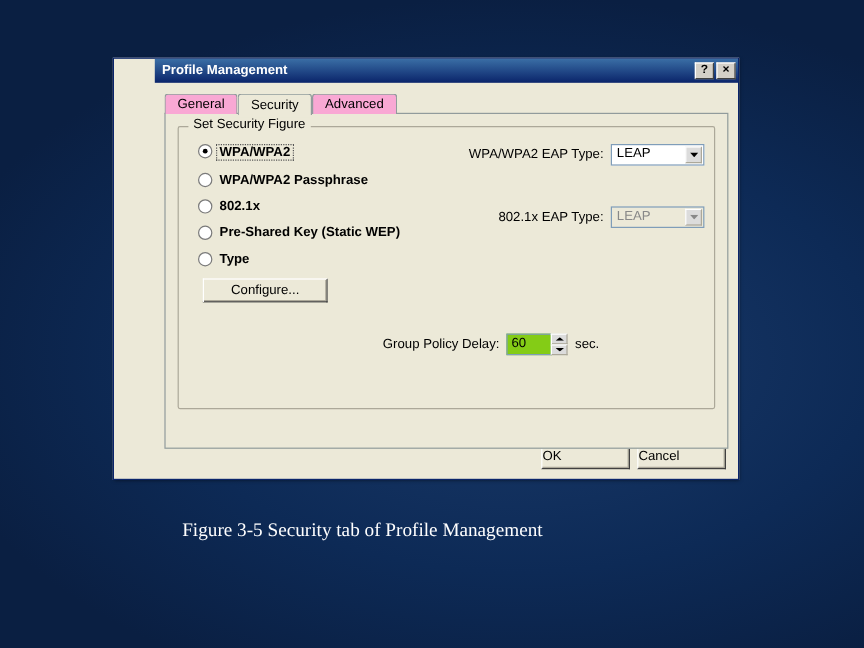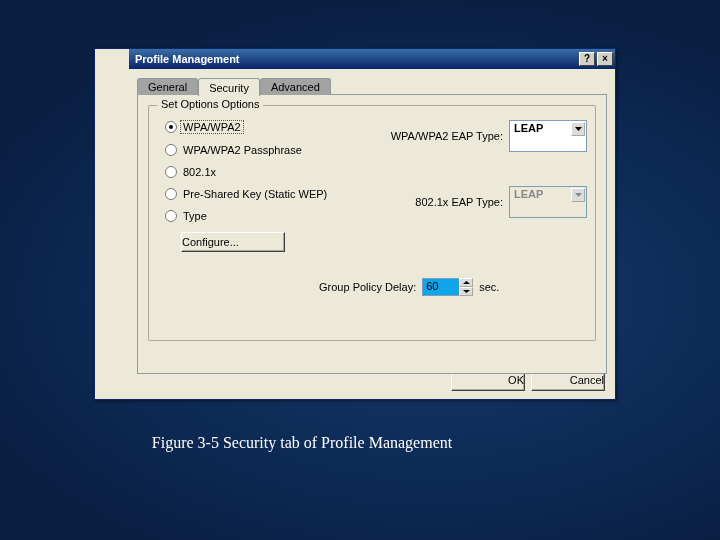--- a/index.html
+++ b/index.html
@@ -57,21 +57,21 @@
   }
   .tabs {
     display: flex;
     align-items: flex-end;
     height: 20px;
     position: relative;
     z-index: 2;
   }
   .tab {
     padding: 2px 10px 2px 10px;
-    background: #a3a3a3;
+    background: #f9a8d4;
     border: 1px solid #919b9c;
     border-bottom: none;
     border-radius: 3px 3px 0 0;
     margin-right: 0px;
     font-size: 11px;
     color: #000;
     position: relative;
   }
   .tab.active {
     background: #ece9d8;
@@ -107,24 +107,25 @@
     font-size: 11px;
   }
   .opts {
     position: absolute;
     left: 16px;
     top: 14px;
     width: 220px;
   }
   .radio {
     display: flex;
-    align-items: center;
+    align-items: flex-start;
     margin-bottom: 10px;
     font-size: 11px;
     color: #000;
+    font-weight: bold;
   }
   .radio .dot {
     width: 12px; height: 12px;
     border: 1px solid #7a7a7a;
     border-radius: 50%;
     background: #fff;
     margin-right: 6px;
     position: relative;
     flex: 0 0 12px;
   }
@@ -136,28 +137,29 @@
     background: #000;
     border-radius: 50%;
   }
   .radio.selected .lbl {
     border: 1px dotted #555;
     padding: 0 2px;
     margin-left: -3px;
   }
   .configure {
     margin-top: 6px;
-    margin-left: 16px;
+    margin-left: 4px;
     width: 104px;
     height: 20px;
     background: #ece9d8;
     border: 1px solid #404040;
     border-top-color: #fff;
     border-left-color: #fff;
     font-size: 11px;
+    text-align: center;
     line-height: 18px;
     box-shadow: inset -1px -1px 0 #aca899;
   }
   .rgt {
     position: absolute;
     left: 236px;
     top: 14px;
     right: 8px;
   }
   .fldrow {
@@ -167,27 +169,26 @@
     font-size: 11px;
     color: #000;
   }
   .fldrow .lab {
     width: 124px;
     text-align: right;
     padding-right: 6px;
   }
   .fldrow .select {
     flex: 1;
-    height: 32px;
+    height: 18px;
     background: #fff;
     border: 1px solid #7f9db9;
     position: relative;
     padding: 1px 16px 0 4px;
     font-size: 11px;
-    font-weight: bold;
   }
   .fldrow .select.disabled {
     background: #ece9d8;
     color: #888;
   }
   .fldrow .select .arrow {
     position: absolute;
     right: 1px; top: 1px;
     width: 14px; height: 14px;
     background: #dcdcdc;
@@ -219,21 +220,21 @@
     left: 170px;
     top: 172px;
     display: flex;
     align-items: center;
     font-size: 11px;
     color: #000;
   }
   .gpd .lab { margin-right: 6px; }
   .gpd .num {
     width: 38px; height: 18px;
-    background: #0ea5e9;
+    background: #84cc16;
     border: 1px solid #7f9db9;
     padding: 1px 2px 0 3px;
     font-size: 11px;
   }
   .gpd .spin {
     width: 14px; height: 18px;
     display: flex; flex-direction: column;
     margin-left: -1px;
   }
   .gpd .spin div {
@@ -256,21 +257,21 @@
   .btn {
     width: 74px;
     height: 22px;
     background: #ece9d8;
     border: 1px solid #404040;
     border-top-color: #fff;
     border-left-color: #fff;
     box-shadow: inset -1px -1px 0 #aca899;
     margin-left: 6px;
     font-size: 11px;
-    text-align: right;
+    text-align: left;
     line-height: 20px;
   }
   .caption {
     position: absolute;
     top: 434px;
     left: 0;
     width: 604px;
     text-align: center;
     color: #fff;
     font-family: "Times New Roman", serif;
@@ -287,21 +288,21 @@
     <span class="tbtn">×</span>
   </div>
   <div class="body">
     <div class="tabs">
       <div class="tab">General</div>
       <div class="tab active">Security</div>
       <div class="tab">Advanced</div>
     </div>
     <div class="tabpage">
       <div class="groupbox">
-        <span class="legend">Set Options Options</span>
+        <span class="legend">Set Security Figure</span>
 
         <div class="opts">
           <div class="radio selected">
             <span class="dot"></span>
             <span class="lbl">WPA/WPA2</span>
           </div>
           <div class="radio">
             <span class="dot"></span>
             <span>WPA/WPA2 Passphrase</span>
           </div>

